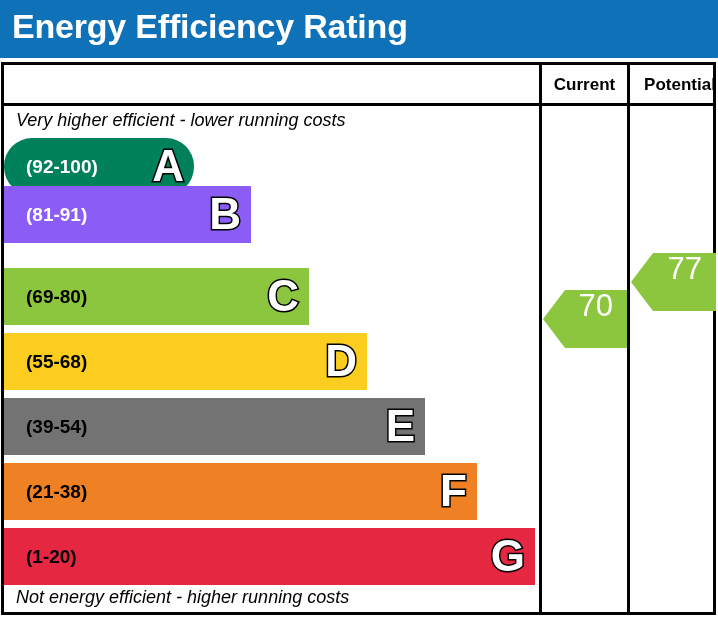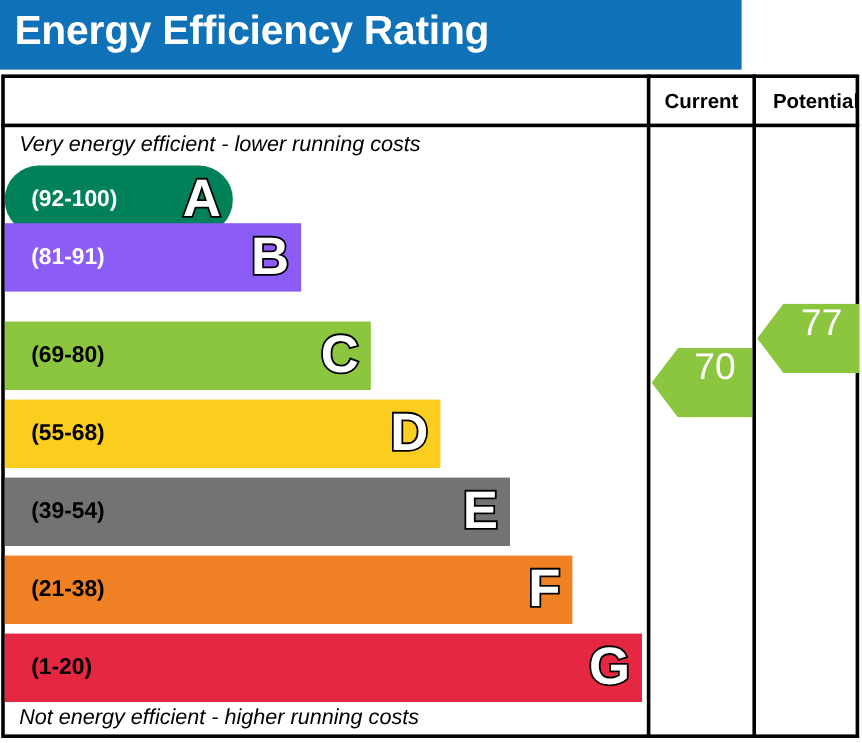--- a/index.html
+++ b/index.html
@@ -14,21 +14,21 @@
     background: #ffffff;
     font-family: "Liberation Sans", sans-serif;
     overflow: hidden;
   }
 
   
   #title-bar {
     position: absolute;
     left: 0;
     top: 0;
-    width: 618px;
+    width: 718px;
     height: 58px;
     background: #0f71b7;
     box-sizing: border-box;
   }
   #title-text {
     position: absolute;
     left: 12px;
     top: 7px;
     font-size: 34px;
     font-weight: bold;
@@ -171,21 +171,21 @@
   </div>
 
   <div id="table-frame"></div>
   <div id="header-rule"></div>
   <div class="col-divider" id="divider-current"></div>
   <div class="col-divider" id="divider-potential"></div>
 
   <div class="col-header" id="header-current">Current</div>
   <div class="col-header" id="header-potential">Potential</div>
 
-  <div class="caption" id="caption-top">Very energy efficient - lower running costs</div>
+  <div class="caption" id="caption-top">Very higher efficient - lower running costs</div>
   <div class="caption" id="caption-bottom">Not energy efficient - higher running costs</div>
 
   <div id="bands">
       <div class="band" style="top: 76px; width: 190px; background: rgb(0, 129, 90); border-radius: 28px;">
         <span class="band-range" style="color: rgb(255, 255, 255);">(92-100)</span>
         <span class="band-letter">A</span>
       </div>
       <div class="band" style="top: 124px; width: 247px; background: #8b5cf6;">
         <span class="band-range" style="color: rgb(255, 255, 255);">(81-91)</span>
         <span class="band-letter">B</span>

